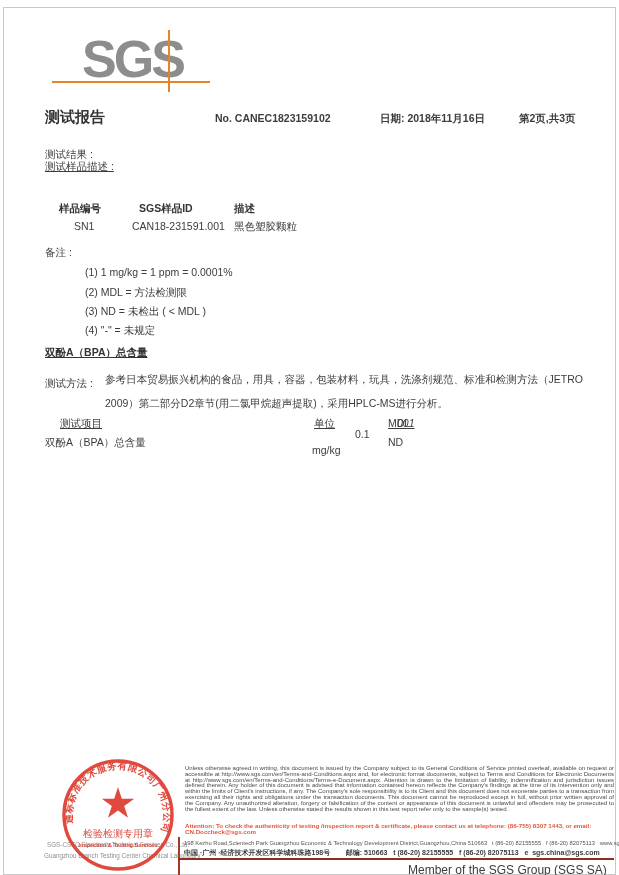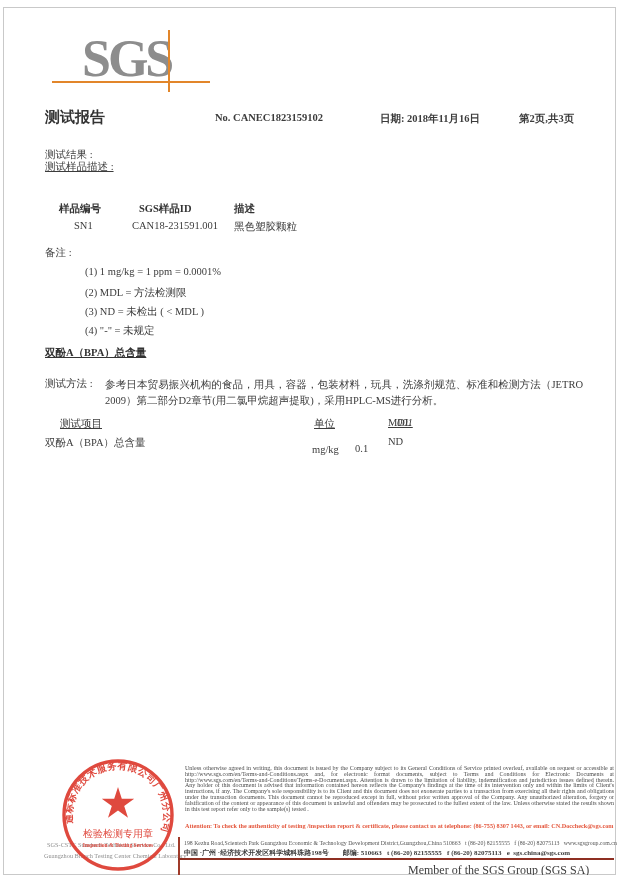--- a/index.html
+++ b/index.html
@@ -1,18 +1,18 @@
 <!DOCTYPE html>
 <html><head>
 <meta charset="utf-8">
 <style>
   html,body{margin:0;padding:0;background:#ffffff;}
   #page{
     position:relative;width:619px;height:875px;background:#ffffff;overflow:hidden;
-    font-family:Liberation Serif, serif;color:#3c3c3c;
+    font-family:Liberation Sans, sans-serif;color:#3c3c3c;
   }
   .abs{position:absolute;}
   .page-border{left:3px;top:7px;width:611px;height:866px;border:1px solid #c9c9c9;pointer-events:none;}
   
   .logo-text{left:82px;top:36px;font-size:52px;font-weight:bold;color:#8d8d8d;letter-spacing:-3px;line-height:46px;}
   .logo-hline{left:52px;top:81px;width:158px;height:2px;background:#e2862a;}
   .logo-vline{left:168px;top:30px;width:2px;height:62px;background:#e2862a;}
   
   .report-title{left:45px;top:108px;font-size:15px;font-weight:bold;color:#333;}
   .report-no{left:215px;top:112px;font-size:10.5px;font-weight:600;}
@@ -24,23 +24,23 @@
   .u{text-decoration:underline;}
   .i{font-style:italic;}
   .results-label{left:45px;top:148px;}
   .sample-heading{left:45px;top:160px;}
   .st-h1{left:59px;top:202px;}  .st-h2{left:139px;top:202px;}  .st-h3{left:234px;top:202px;}
   .st-c1{left:74px;top:220px;}  .st-c2{left:132px;top:220px;}  .st-c3{left:234px;top:220px;text-align:right;}
   .remarks-label{left:45px;top:246px;}
   .rm0{left:85px;top:266px;} .rm1{left:85px;top:286px;} .rm2{left:85px;top:305px;} .rm3{left:85px;top:324px;}
   .section-heading{left:45px;top:346px;}
   .method-label{left:45px;top:377px;}
-  .method-text{left:105px;top:377px;width:478px;line-height:16px;text-align:justify;}
+  .method-text{left:105px;top:367px;width:478px;line-height:24px;text-align:justify;}
   .rt-h1{left:60px;top:417px;} .rt-h2{left:314px;top:417px;} .rt-h3{left:352px;top:417px;margin-left:36px;} .rt-h4{left:397px;top:417px;}
-  .rt-c1{left:45px;top:436px;} .rt-c2{left:312px;top:444px;} .rt-c3{left:355px;top:443px;} .rt-c4{left:388px;top:436px;}
+  .rt-c1{left:45px;top:436px;} .rt-c2{left:312px;top:444px;} .rt-c3{left:355px;top:428px;} .rt-c4{left:388px;top:436px;}
   
   .company-l1{left:47px;top:841px;font-size:6.3px;color:#8f8f8f;}
   .company-l2{left:44px;top:852px;font-size:6.3px;color:#8f8f8f;}
   .stamp{left:57px;top:757px;width:122px;height:118px;opacity:.92;}
   .disclaimer{left:185px;top:766px;width:429px;font-size:6px;line-height:5.8px;text-align:justify;color:#4a4a4a;}
   .attention{left:185px;top:823px;width:429px;font-size:6.2px;line-height:6px;font-weight:bold;color:#e4563c;}
   .addr-en{left:184px;top:840px;font-size:5.8px;color:#555;white-space:pre;}
   .addr-cn{left:184px;top:848px;font-size:7px;color:#3c3c3c;white-space:pre;font-weight:600;}
   .foot-vrule{left:178px;top:837px;width:1.5px;height:38px;background:#a03b2a;}
   .foot-hrule{left:178px;top:858px;width:436px;height:2px;background:#8e2f22;}

